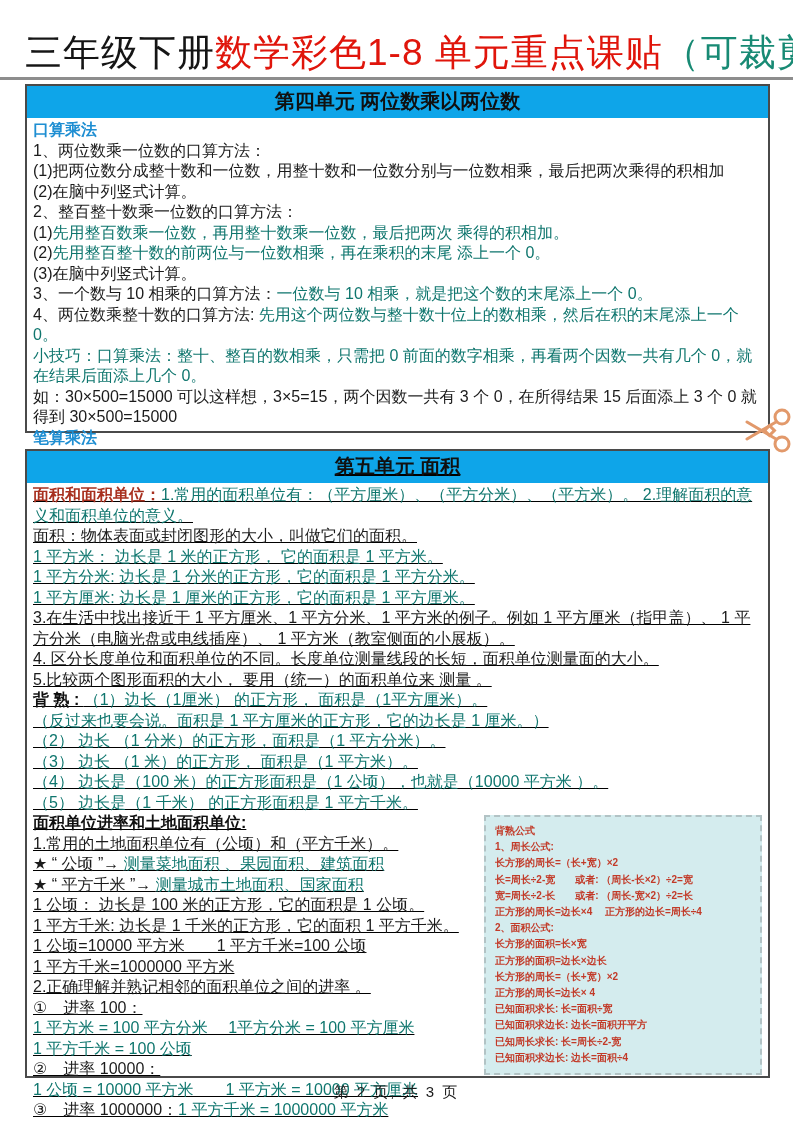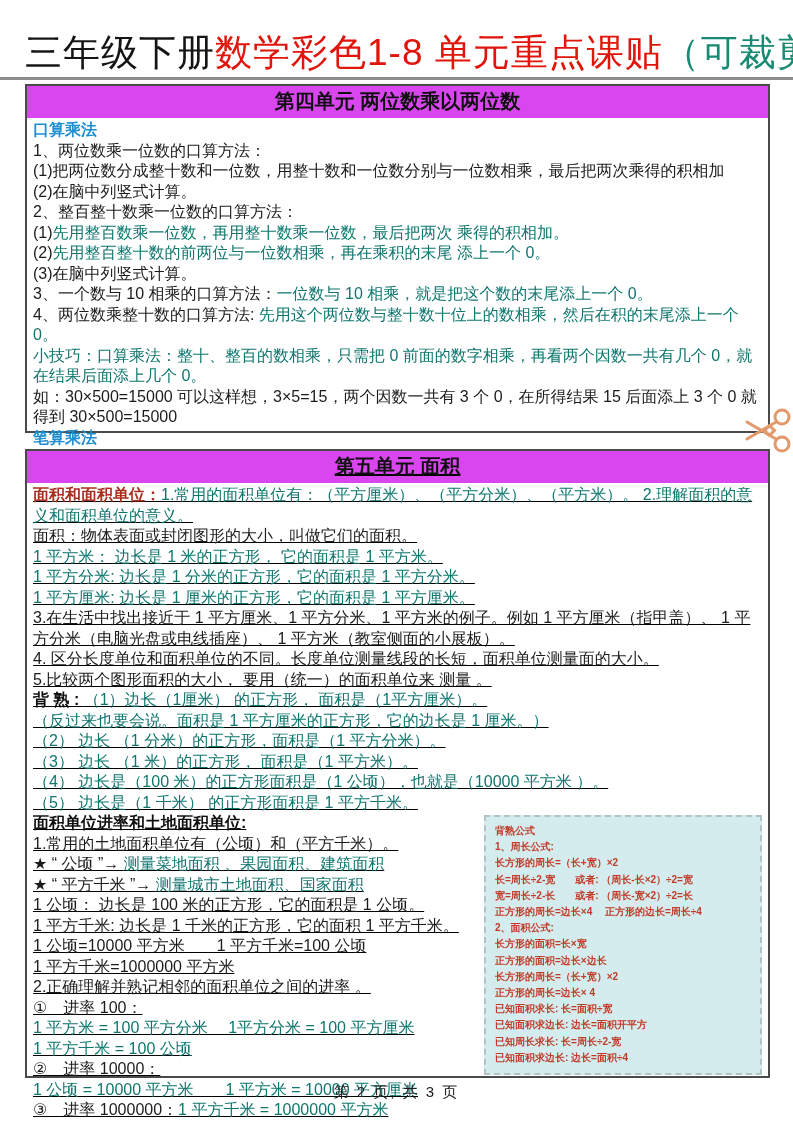--- a/index.html
+++ b/index.html
@@ -22,21 +22,21 @@
   .title-rule{position:absolute;top:77px;left:0;width:100%;height:3px;background:#8d8d8d;}
 
   
   .sec{
     position:absolute;left:25px;right:23px;
     border:2px solid #4a4a4a;box-sizing:border-box;background:#fff;
   }
   #sec4{top:84px;height:349px;}
   #sec5{top:449px;height:629px;text-decoration:underline;}
   .band{
-    background:#d946ef;color:#101010;text-align:center;
+    background:#0ea5e9;color:#101010;text-align:center;
     font-weight:bold;font-size:20px;padding:2px 0 3px 0;
   }
   .sec-body{
     padding:2px 6px 0 6px;font-size:16px;line-height:20.5px;overflow:hidden;
   }
   .line{min-height:20.5px;}
   .c-k{color:#1b1b1b;}
   .c-r{color:#0f766e;}
   .c-b{color:#1e8ed2;font-weight:bold;}
   .c-kb{color:#101010;font-weight:bold;}

